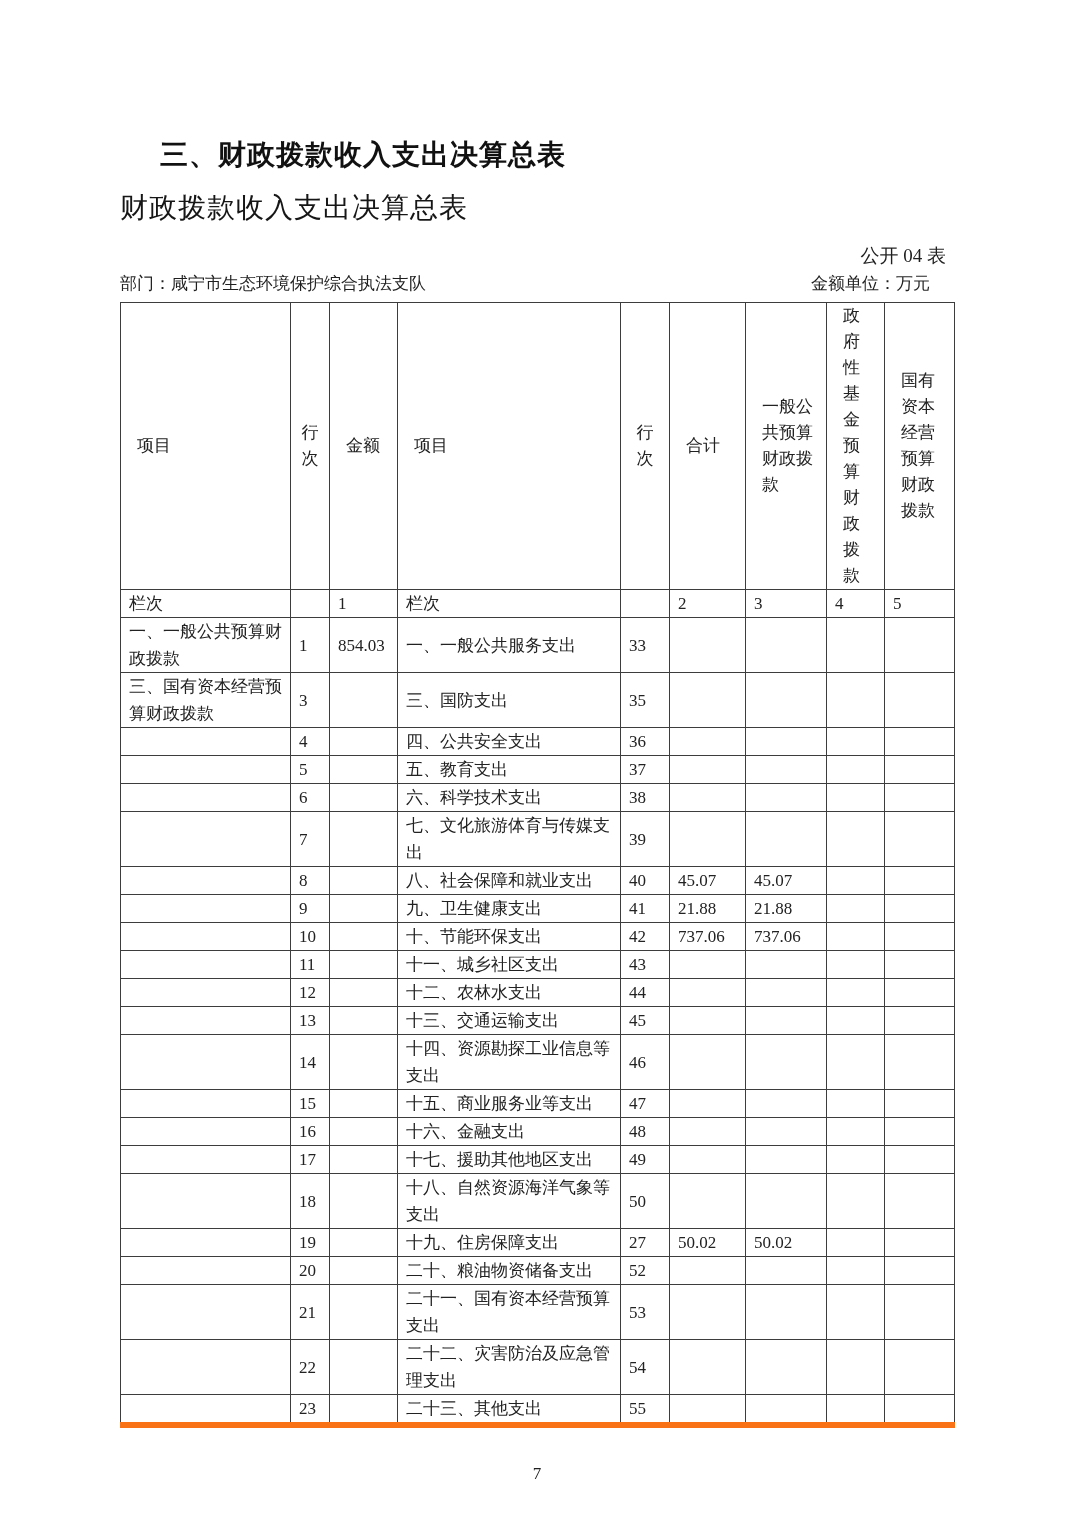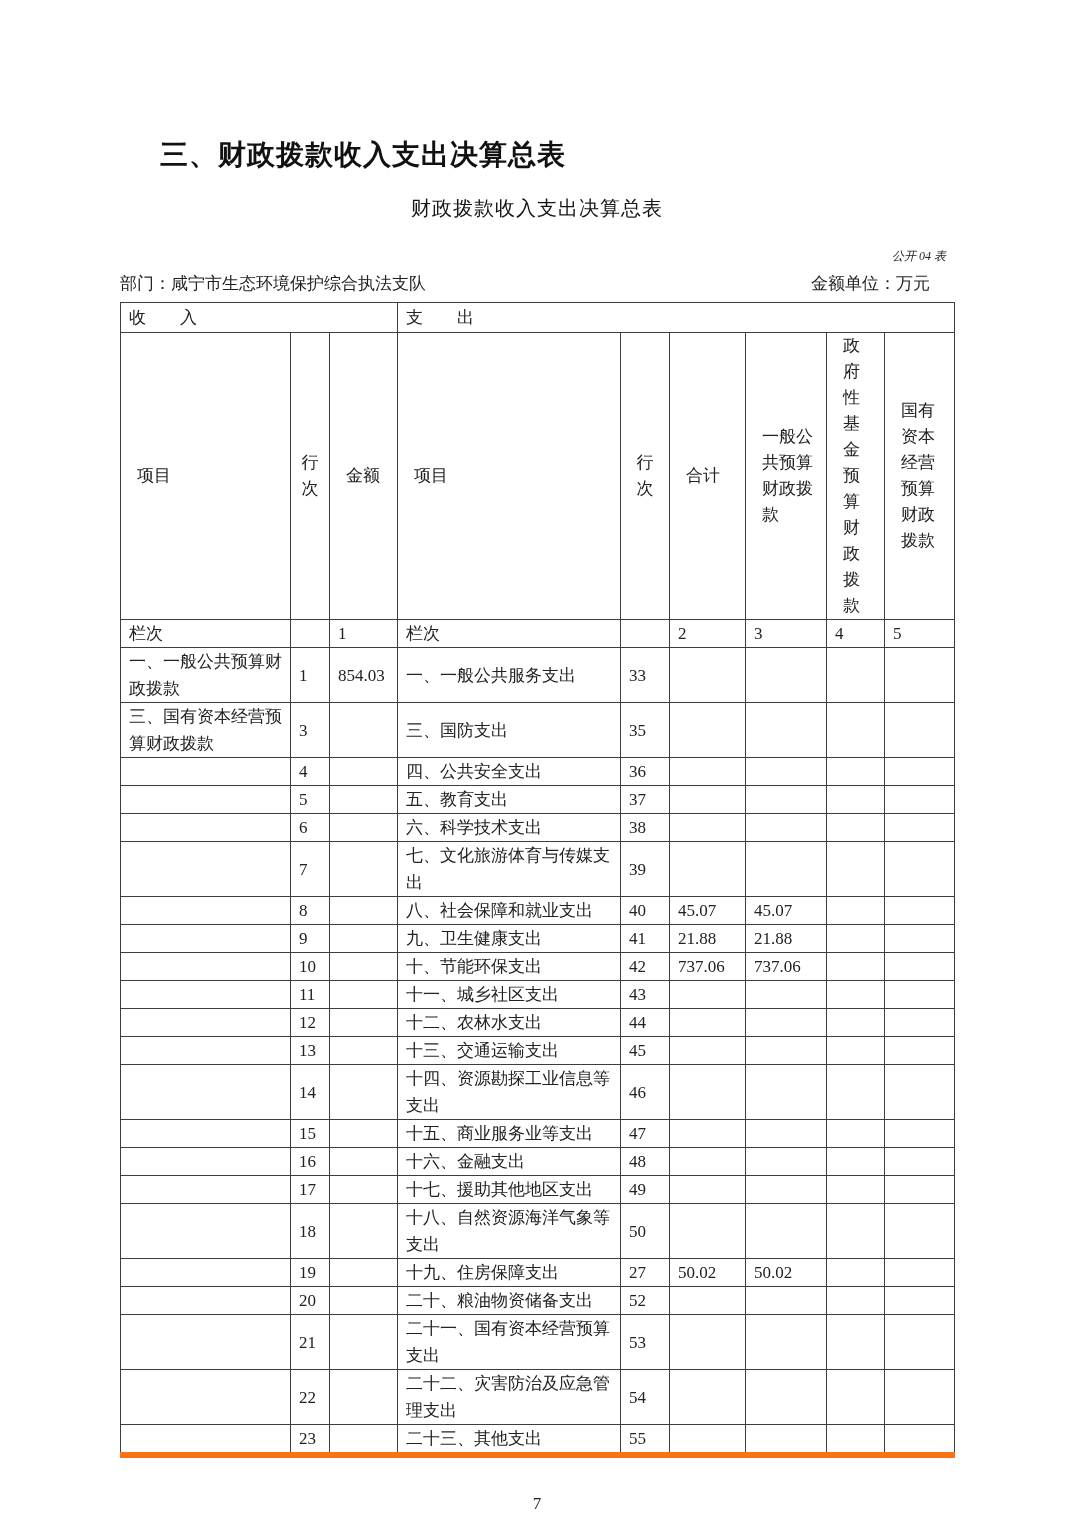--- a/index.html
+++ b/index.html
@@ -22,34 +22,33 @@
   .section-heading {
     font-family: Liberation Mono, monospace;
     font-weight: bold;
     font-size: 28px;
     line-height: 34px;
     letter-spacing: 1px;
     margin: 0 0 0 40px;
     color: #111;
   }
   .table-title {
-    font-size: 20px;
+    font-size: 28px;
     line-height: 40px;
     letter-spacing: 1px;
-    text-align: center;
+    text-align: left;
     margin-top: 14px;
     color: #161616;
   }
   .code-line {
-    font-size: 12px;
+    font-size: 19px;
     line-height: 24px;
     text-align: right;
     margin-top: 16px;
     padding-right: 8px;
-    font-style: italic;
   }
   .meta-line {
     display: flex;
     justify-content: space-between;
     align-items: center;
     font-size: 17px;
     line-height: 26px;
     margin-top: 3px;
     margin-bottom: 5px;
   }
@@ -123,24 +122,20 @@
         <col style="width:39px">
         <col style="width:68px">
       <col style="width:223px">
         <col style="width:49px">
         <col style="width:76px">
       <col style="width:81px">
         <col style="width:58px">
         <col style="width:70px">
     </colgroup>
     <tbody>
-      <tr class="section-row">
-        <th colspan="3">收　　入</th>
-        <th colspan="6">支　　出</th>
-      </tr>
       <tr class="header-row">
         <th class="c-item">项目</th>
         <th class="c-line">行
 次</th>
         <th class="c-amthdr">金额</th>
         <th class="c-exitem">项目</th>
         <th class="c-line">行
 次</th>
         <th class="c-total">合计</th>
         <th class="c-gen">一般公

